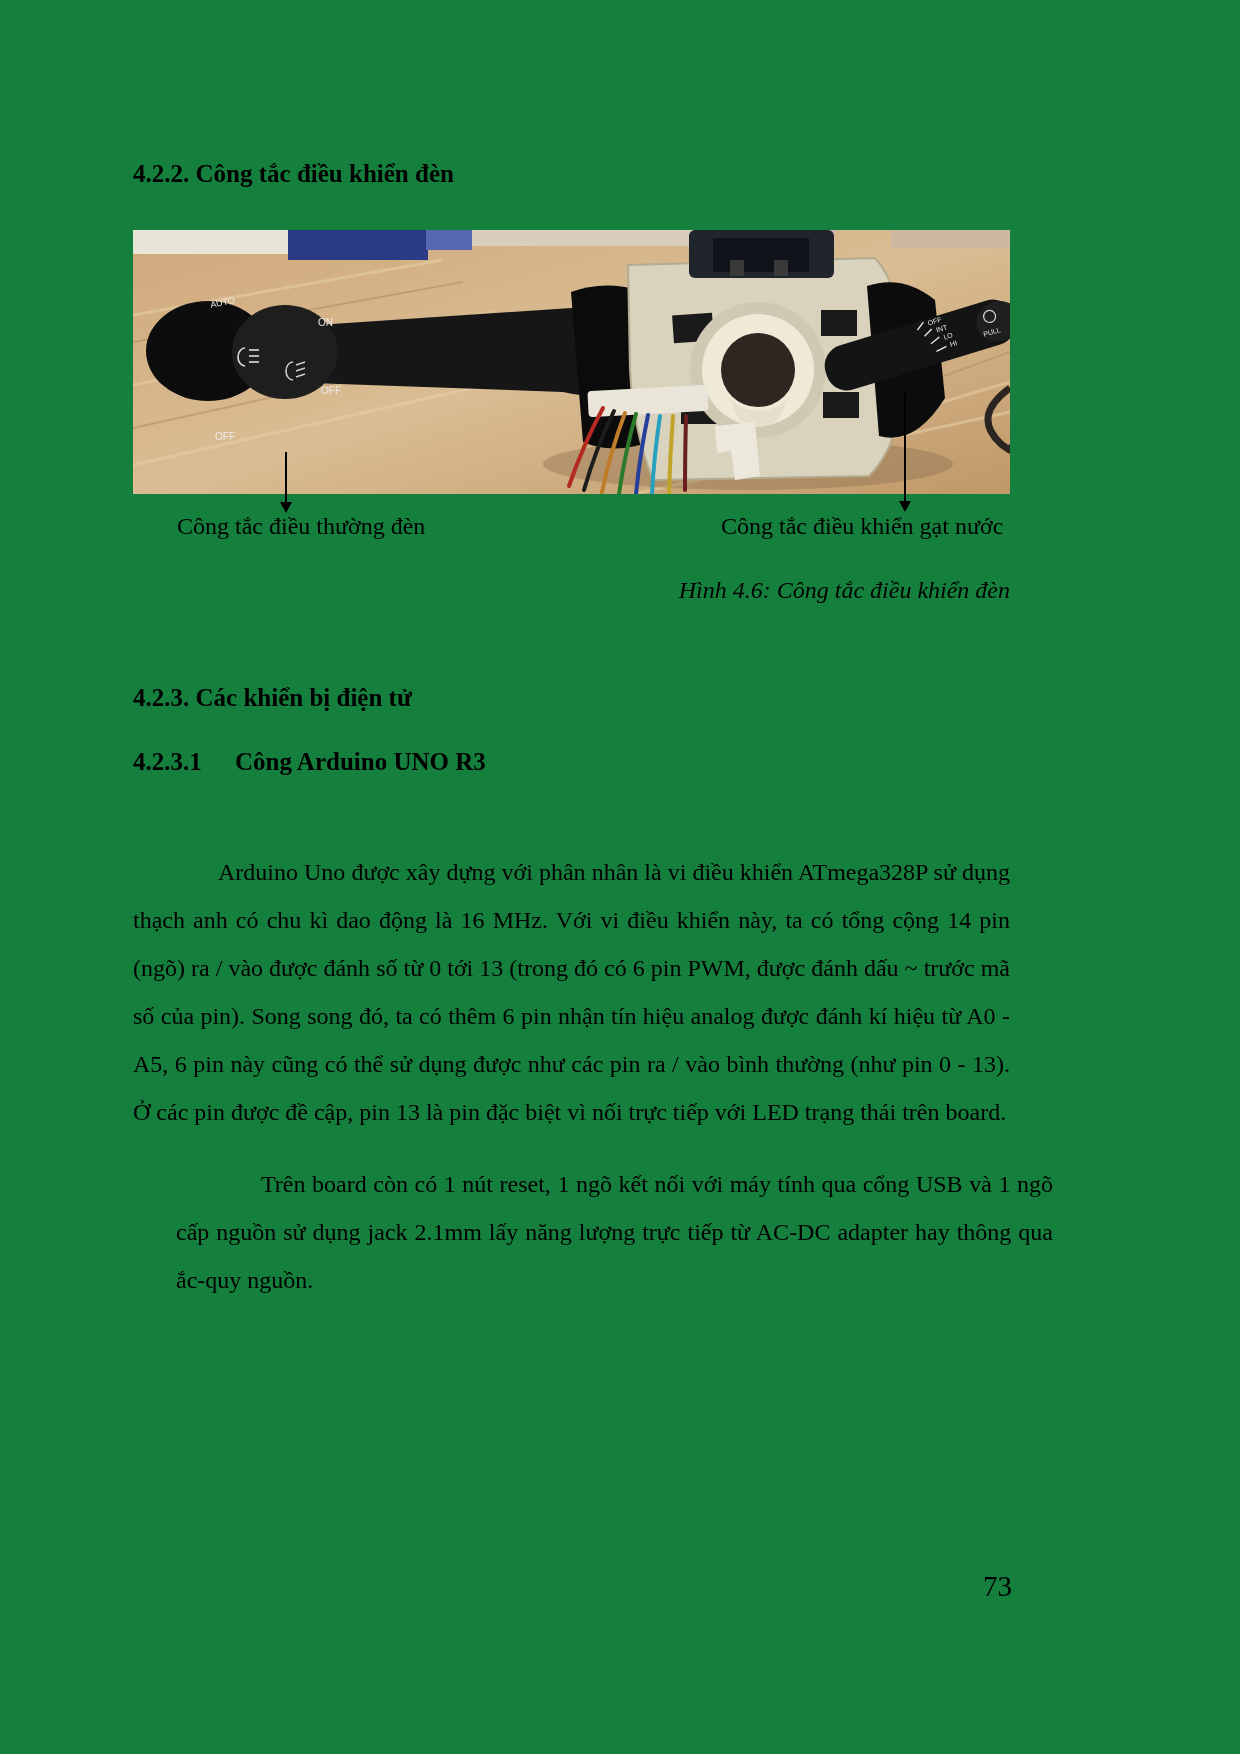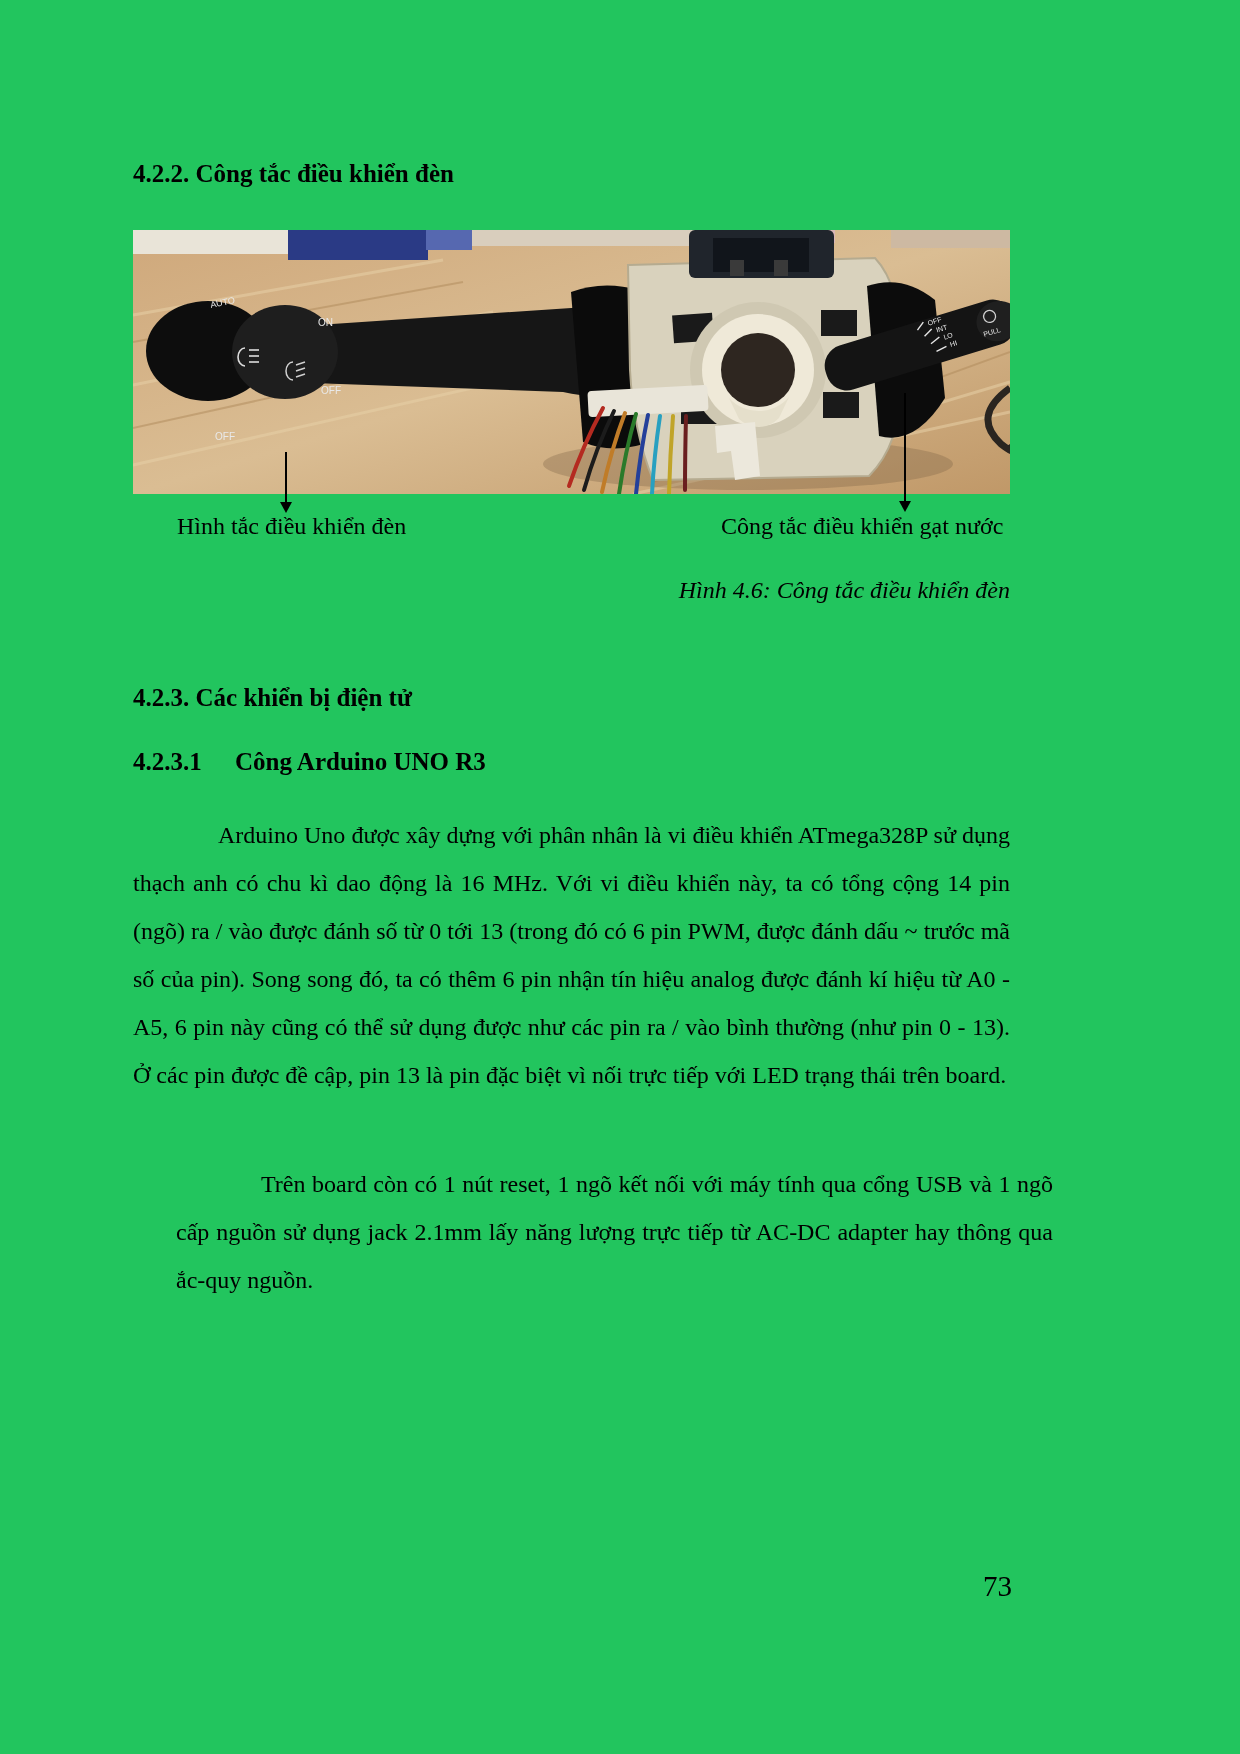--- a/index.html
+++ b/index.html
@@ -1,19 +1,19 @@
 <!DOCTYPE html>
 <html><head>
 <meta charset="utf-8">
 <style>
   html,body{margin:0;padding:0;background:#ffffff;}
   .page{
     position:relative;
     width:1240px;height:1754px;
-    background:#22c55e;
+    background:#15803d;
     font-family:"Liberation Serif",serif;
     color:#000;
     overflow:hidden;
   }
   .h422{position:absolute;left:133px;top:160px;font-size:25px;font-weight:bold;}
   .photo-wrap{position:absolute;left:133px;top:230px;width:877px;height:264px;}
   .photo-wrap svg{display:block;}
   .arrow{position:absolute;width:2px;background:#000;}
   .arrow::after{
     content:"";position:absolute;left:-5px;bottom:-11px;
@@ -22,21 +22,21 @@
   .arrow-left{left:285px;top:452px;height:56px;}
   .arrow-right{left:904px;top:393px;height:114px;}
   .fig-label{position:absolute;font-size:24px;white-space:nowrap;}
   .label-left{left:177px;top:513px;}
   .label-right{left:697px;top:513px;margin-left:24px;}
   .caption{position:absolute;left:133px;top:577px;width:877px;text-align:right;font-style:italic;font-size:24px;}
   .h423{position:absolute;left:133px;top:684px;font-size:25px;font-weight:bold;}
   .h4231{position:absolute;left:133px;top:748px;font-size:25px;font-weight:bold;}
   .h4231 .num{display:inline-block;width:102px;}
   .para{position:absolute;left:133px;width:877px;font-size:24px;line-height:48px;text-align:justify;}
-  .para1{top:811px;text-indent:85px;}
+  .para1{top:848px;text-indent:85px;}
   .para2{top:1160px;text-indent:85px;margin-left:43px;}
   .pagenum{position:absolute;left:983px;top:1570px;font-size:29px;}
   .svg-mark{font-family:"Liberation Sans",sans-serif;fill:#e9e9e9;}
 </style>
 </head>
 <body>
 
 <div class="page">
 
   <div class="h422">4.2.2. Công tắc điều khiển đèn</div>
@@ -136,21 +136,21 @@
         <path d="M 553 186 Q 552 226 552 260" stroke="#6a1f1f"></path>
       </g>
       <path d="M 582 196 L 622 192 L 627 246 L 602 250 L 598 221 L 584 223 Z" fill="#ece8dc"></path>
       <path d="M 877 158 Q 838 186 868 214 Q 886 228 877 214" stroke="#2a2520" stroke-width="7" fill="none"></path>
     </svg>
   </div>
 
   <div class="arrow arrow-left"></div>
   <div class="arrow arrow-right"></div>
 
-  <div class="fig-label label-left">Hình tắc điều khiển đèn</div>
+  <div class="fig-label label-left">Công tắc điều thường đèn</div>
   <div class="fig-label label-right">Công tắc điều khiển gạt nước</div>
 
   <div class="caption">Hình 4.6: Công tắc điều khiển đèn</div>
 
   <div class="h423">4.2.3. Các khiển bị điện tử</div>
 
   <div class="h4231">
     <span class="num">4.2.3.1</span><span>Công Arduino UNO R3</span>
   </div>
 

